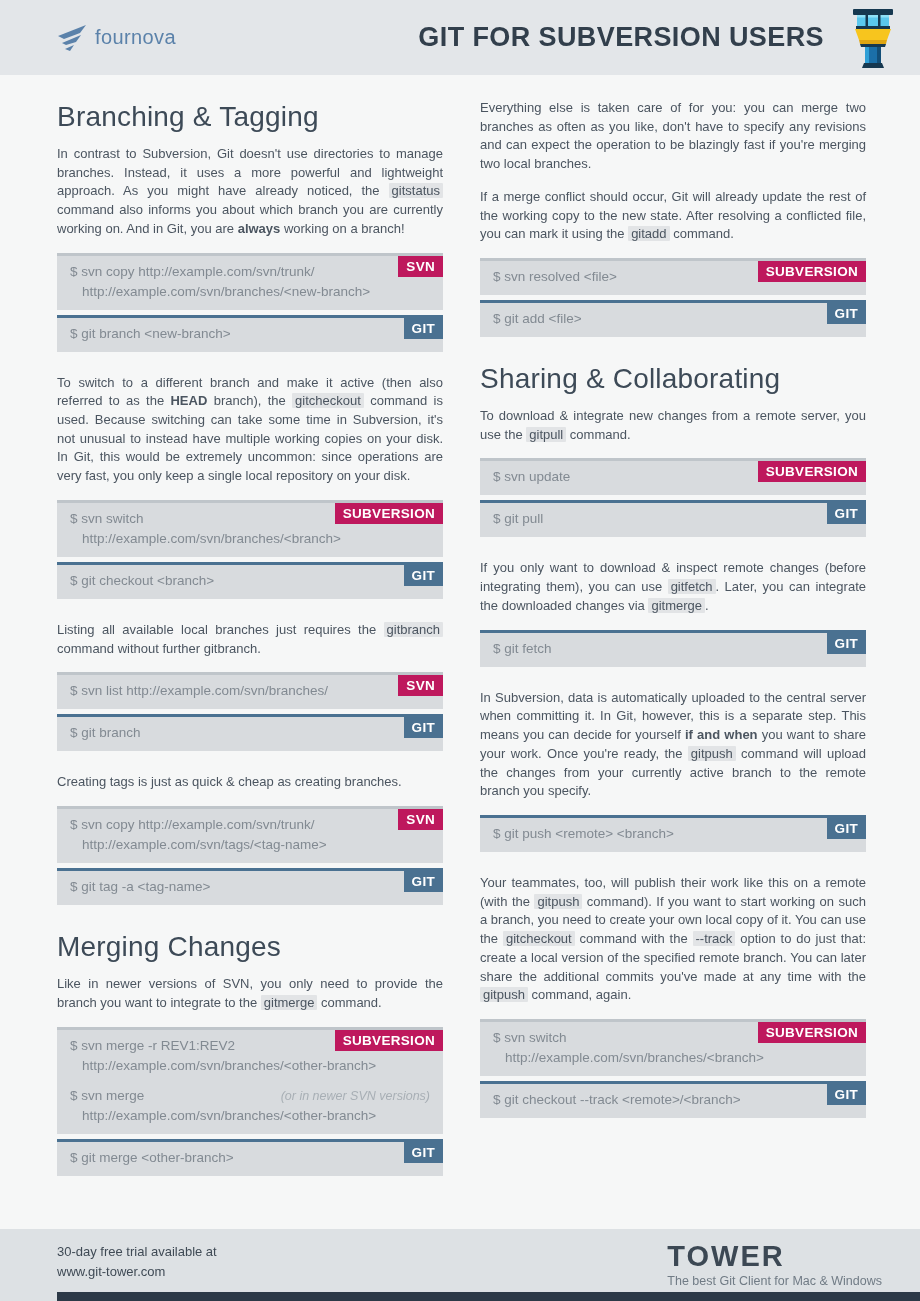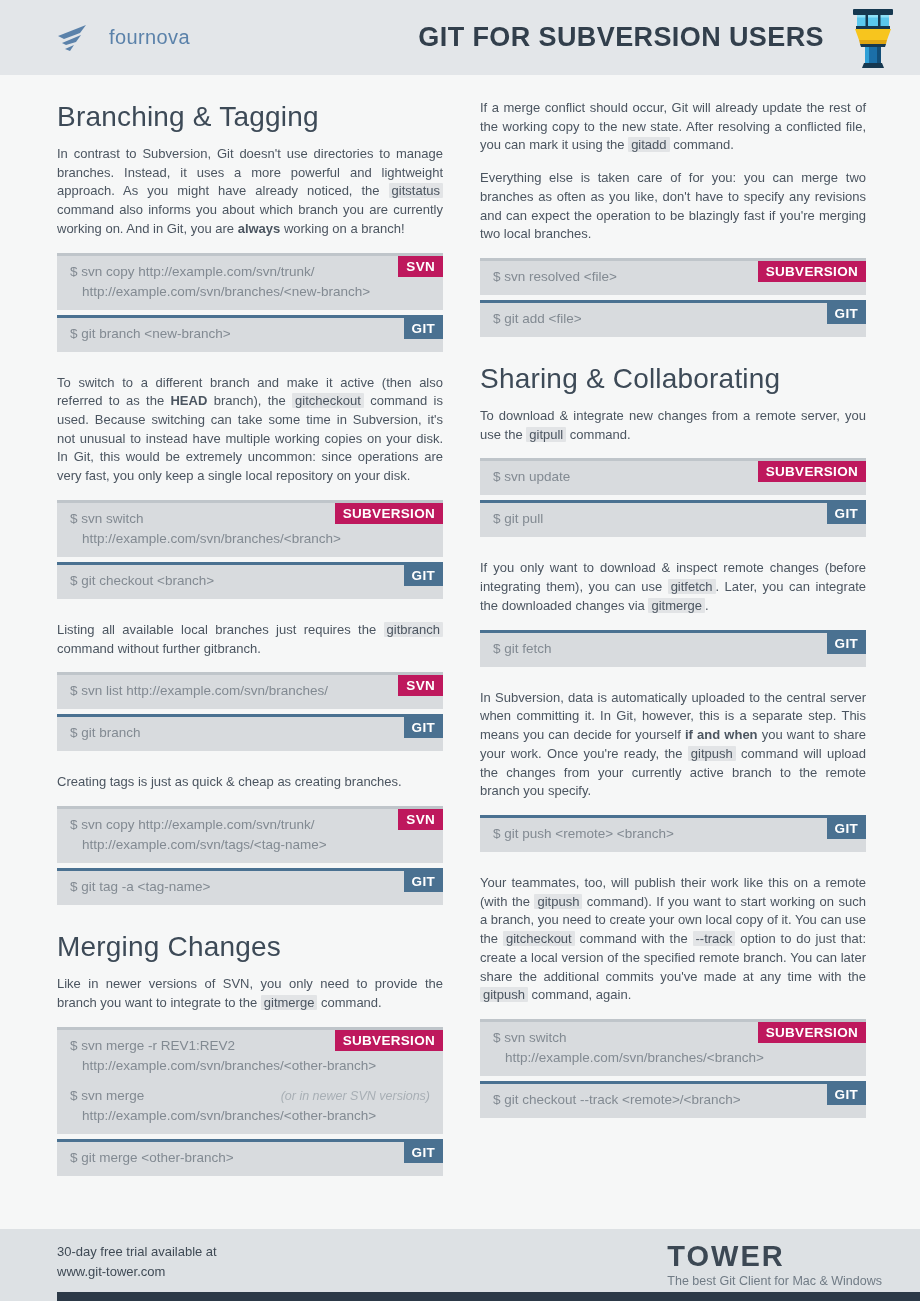--- a/index.html
+++ b/index.html
@@ -9,21 +9,21 @@
     position: relative; overflow: hidden;
     background: #f6f7f7;
     font-family: "Liberation Sans", sans-serif;
   }
   
   .header {
     height: 75px; background: #e3e6e9;
     display: flex; align-items: center; justify-content: space-between;
     padding: 0 26px 0 57px;
   }
-  .brand { display: flex; align-items: center; gap: 20px; }
+  .brand { display: flex; align-items: center; gap: 6px; }
   .brand-name { color: #5b82aa; font-size: 20px; letter-spacing: 0.4px; }
   .header-right { display: flex; align-items: center; gap: 28px; }
   .title {
     margin: 0; font-size: 27px; font-weight: bold;
     color: #323f4c; letter-spacing: 0.4px; white-space: nowrap;
   }
   
   .content { display: flex; gap: 37px; padding: 24px 57px 0 57px; }
   .column { width: 386px; flex: 0 0 386px; }
   h2 {
@@ -161,22 +161,22 @@
           <div class="code-line indent"><span>http://example.com/svn/branches/&lt;other-branch&gt;</span></div>
           <div class="code-line gap"><span>$ svn merge</span><span class="code-note">(or in newer SVN versions)</span></div>
           <div class="code-line indent"><span>http://example.com/svn/branches/&lt;other-branch&gt;</span></div>
         </div>
         <div class="code-block git">
           <span class="badge">GIT</span>
           <div class="code-line"><span>$ git merge &lt;other-branch&gt;</span></div>
         </div>
       </section>
     <section class="column">
+        <p><span>Everything else is taken care of for you: you can merge two branches as often as you like, don't have to specify any revisions and can expect the operation to be blazingly fast if you're merging two local branches.</span></p>
         <p><span>If a merge conflict should occur, Git will already update the rest of the working copy to the new state. After resolving a conflicted file, you can mark it using the </span><span class="inline-code">gitadd</span><span> command.</span></p>
-        <p><span>Everything else is taken care of for you: you can merge two branches as often as you like, don't have to specify any revisions and can expect the operation to be blazingly fast if you're merging two local branches.</span></p>
         <div class="code-block svn">
           <span class="badge">SUBVERSION</span>
           <div class="code-line"><span>$ svn resolved &lt;file&gt;</span></div>
         </div>
         <div class="code-block git">
           <span class="badge">GIT</span>
           <div class="code-line"><span>$ git add &lt;file&gt;</span></div>
         </div>
         <h2>Sharing &amp; Collaborating</h2>
         <p><span>To download &amp; integrate new changes from a remote server, you use the </span><span class="inline-code">gitpull</span><span> command.</span></p>

